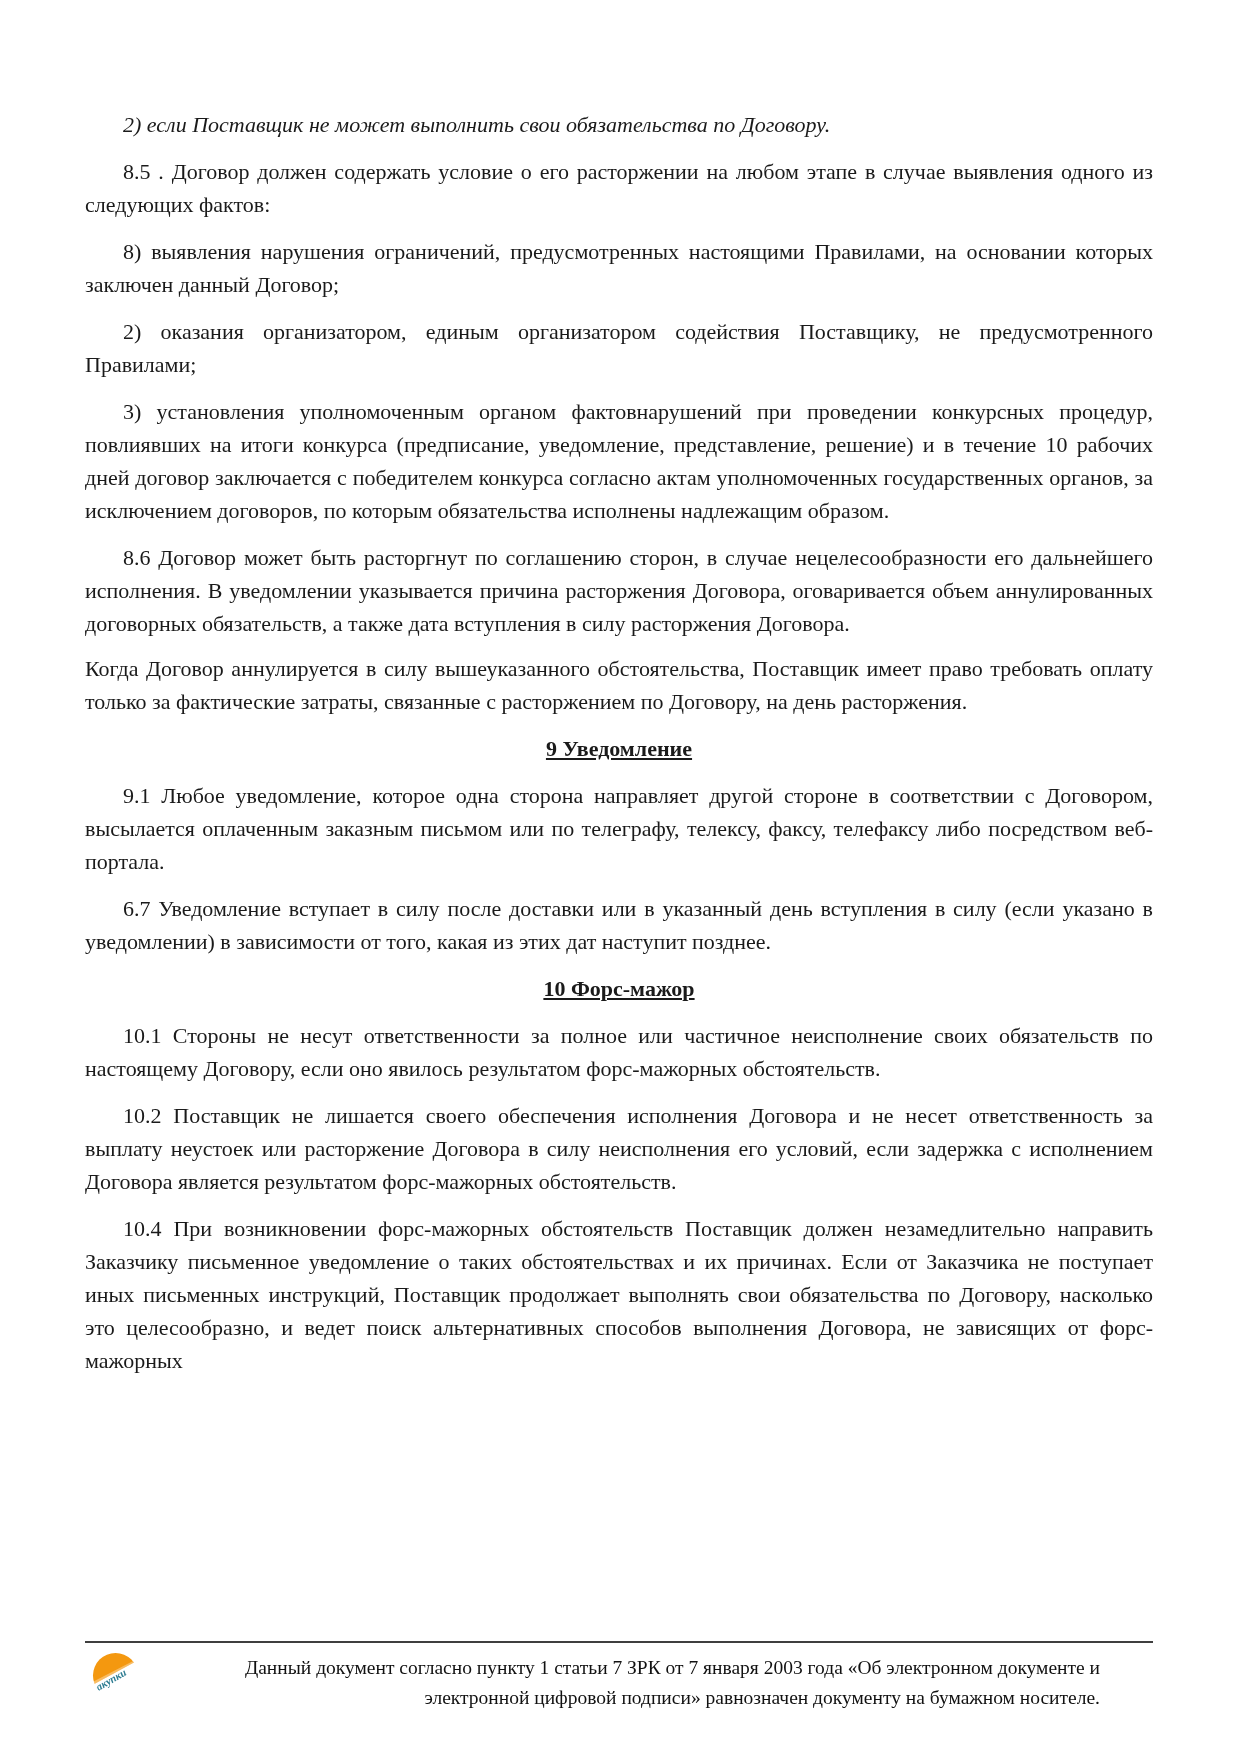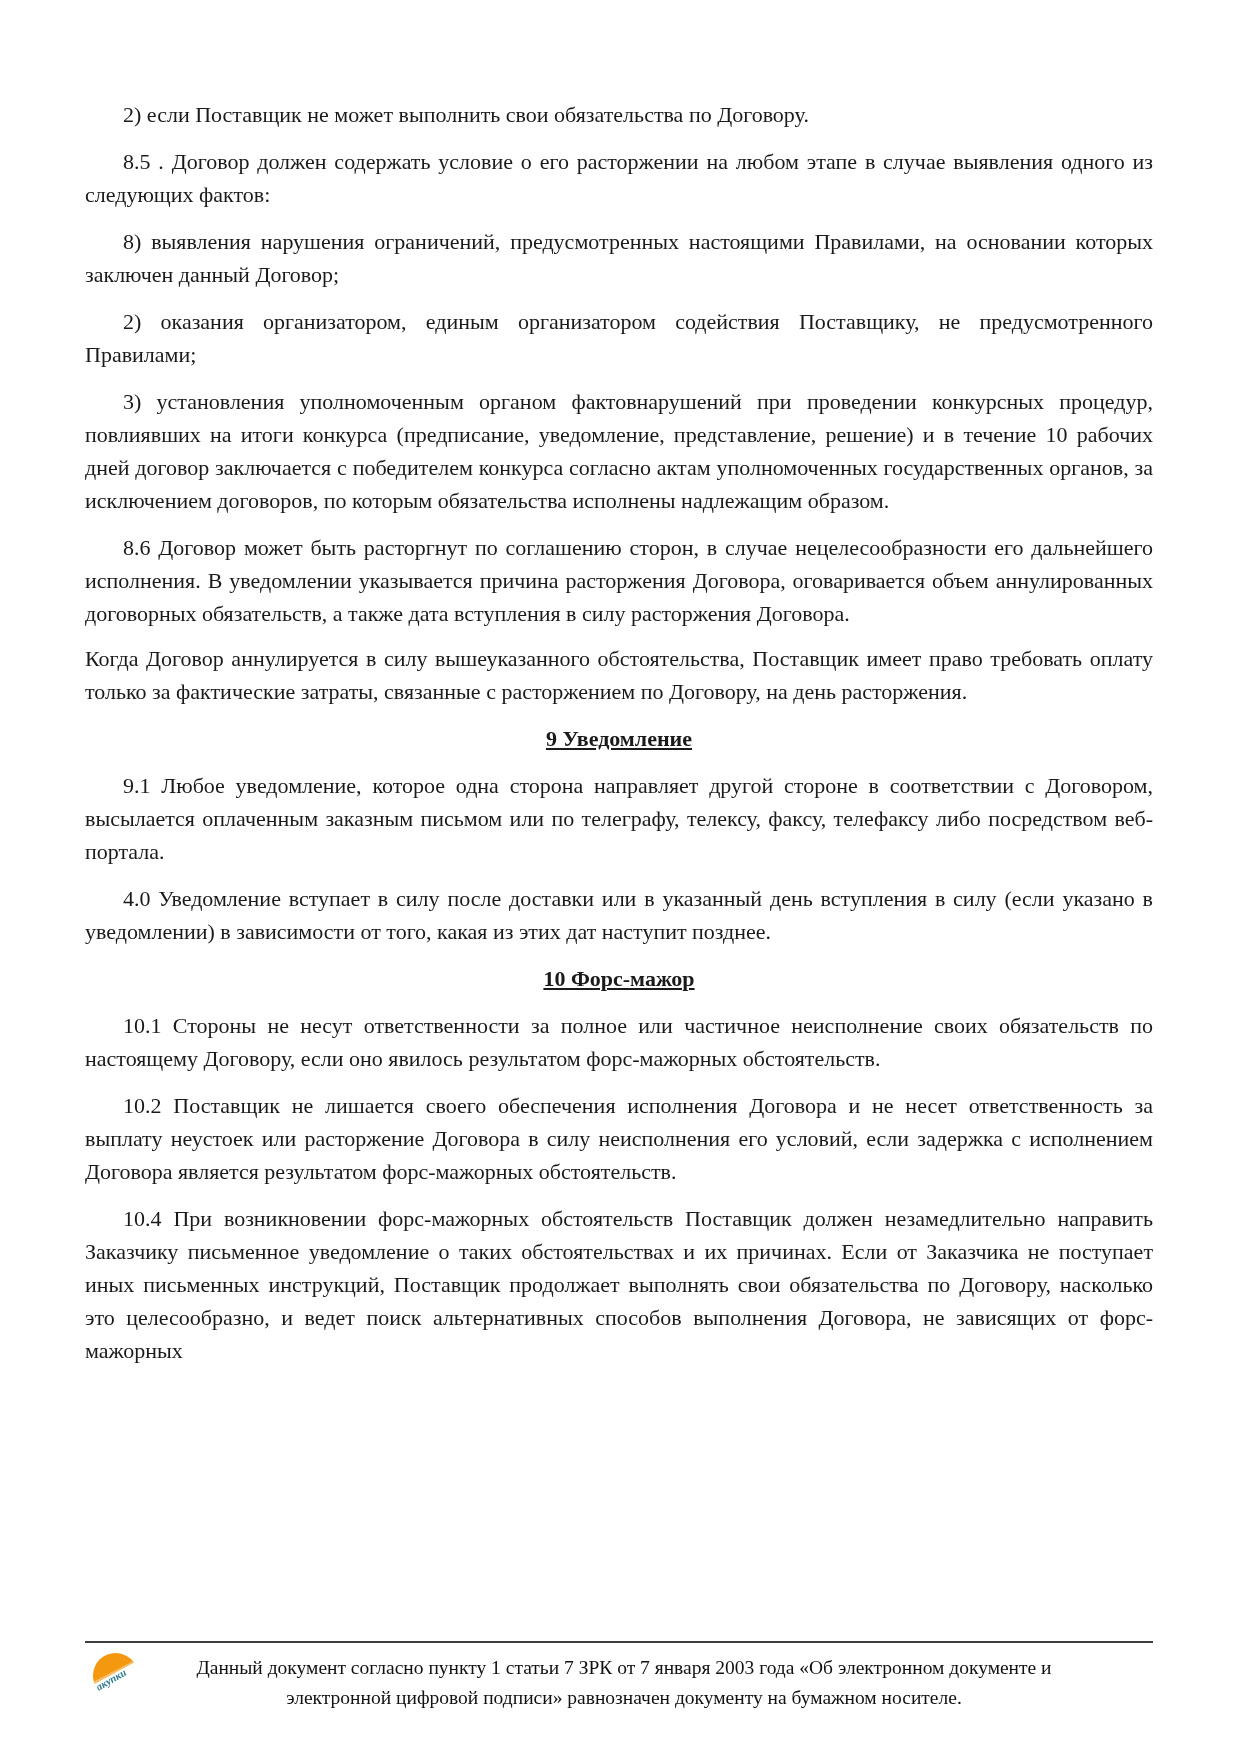--- a/index.html
+++ b/index.html
@@ -22,21 +22,22 @@
     width: 1068px;
   }
   .para {
     margin: 14px 0 0 0;
     font-size: 22px;
     line-height: 33px;
     text-align: justify;
     text-indent: 38px;
   }
   .para.first {
-    margin-top: 2px;
+    margin-top: 12px;
+    font-style: italic;
   }
   .para.continuation {
     margin-top: 12px;
     text-indent: 0;
   }
   .heading {
     margin: 14px 0 0 0;
     font-size: 22px;
     line-height: 33px;
     font-weight: bold;
@@ -56,38 +57,38 @@
     left: 7px;
     top: 9px;
     width: 47px;
     height: 47px;
   }
   .footer-note {
     margin: 10px 0 0 63px;
     width: 952px;
     font-size: 19.5px;
     line-height: 30px;
-    text-align: center;
+    text-align: right;
     color: #111111;
   }
 </style>
 </head>
 <body>
 
 <div class="content">
   <p class="para first">2) если Поставщик не может выполнить свои обязательства по Договору.</p>
   <p class="para">8.5 . Договор должен содержать условие о его расторжении на любом этапе в случае выявления одного из следующих фактов:</p>
   <p class="para">8) выявления нарушения ограничений, предусмотренных настоящими Правилами, на основании которых заключен данный Договор;</p>
   <p class="para">2) оказания организатором, единым организатором содействия Поставщику, не предусмотренного Правилами;</p>
   <p class="para">3) установления уполномоченным органом фактовнарушений при проведении конкурсных процедур, повлиявших на итоги конкурса (предписание, уведомление, представление, решение) и в течение 10 рабочих дней договор заключается с победителем конкурса согласно актам уполномоченных государственных органов, за исключением договоров, по которым обязательства исполнены надлежащим образом.</p>
   <p class="para">8.6 Договор может быть расторгнут по соглашению сторон, в случае нецелесообразности его дальнейшего исполнения. В уведомлении указывается причина расторжения Договора, оговаривается объем аннулированных договорных обязательств, а также дата вступления в силу расторжения Договора.</p>
   <p class="para continuation">Когда Договор аннулируется в силу вышеуказанного обстоятельства, Поставщик имеет право требовать оплату только за фактические затраты, связанные с расторжением по Договору, на день расторжения.</p>
   <p class="heading">9 Уведомление</p>
   <p class="para">9.1 Любое уведомление, которое одна сторона направляет другой стороне в соответствии с Договором, высылается оплаченным заказным письмом или по телеграфу, телексу, факсу, телефаксу либо посредством веб-портала.</p>
-  <p class="para">4.0 Уведомление вступает в силу после доставки или в указанный день вступления в силу (если указано в уведомлении) в зависимости от того, какая из этих дат наступит позднее.</p>
+  <p class="para">6.7 Уведомление вступает в силу после доставки или в указанный день вступления в силу (если указано в уведомлении) в зависимости от того, какая из этих дат наступит позднее.</p>
   <p class="heading">10 Форс-мажор</p>
   <p class="para">10.1 Стороны не несут ответственности за полное или частичное неисполнение своих обязательств по настоящему Договору, если оно явилось результатом форс-мажорных обстоятельств.</p>
   <p class="para">10.2 Поставщик не лишается своего обеспечения исполнения Договора и не несет ответственность за выплату неустоек или расторжение Договора в силу неисполнения его условий, если задержка с исполнением Договора является результатом форс-мажорных обстоятельств.</p>
   <p class="para">10.4 При возникновении форс-мажорных обстоятельств Поставщик должен незамедлительно направить Заказчику письменное уведомление о таких обстоятельствах и их причинах. Если от Заказчика не поступает иных письменных инструкций, Поставщик продолжает выполнять свои обязательства по Договору, насколько это целесообразно, и ведет поиск альтернативных способов выполнения Договора, не зависящих от форс-мажорных</p>
 </div>
 
 <div class="footer">
   <svg class="footer-logo" viewBox="0 0 48 48" aria-hidden="true">
     <defs>
       <clipPath id="logoClip">

